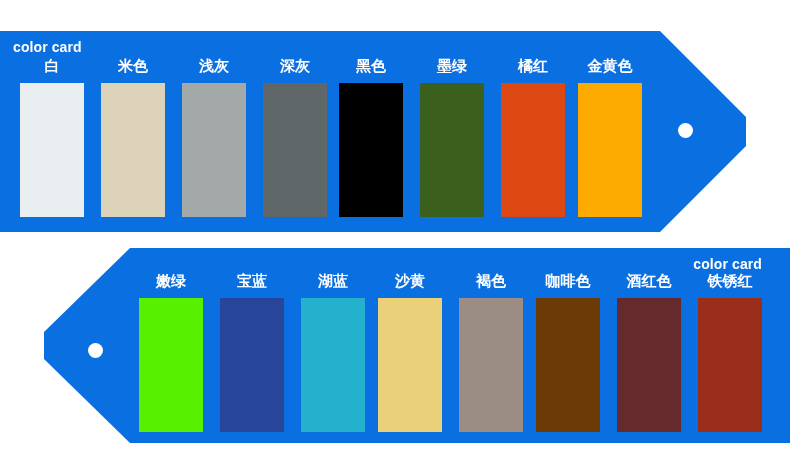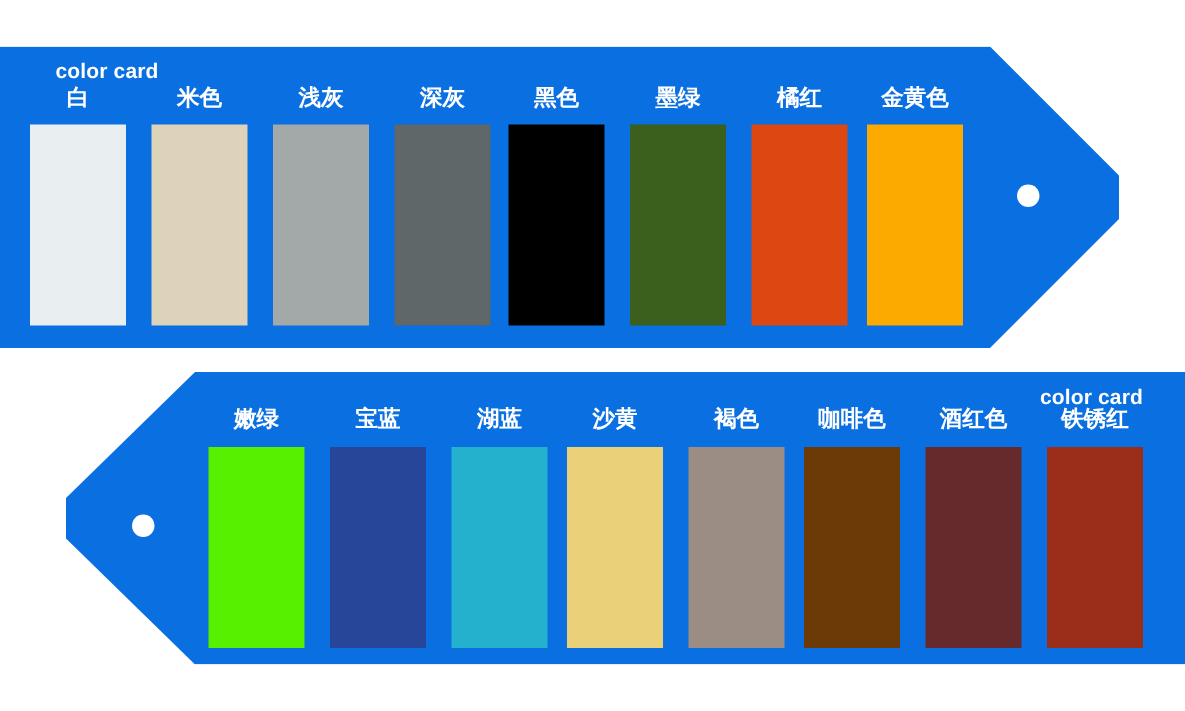--- a/index.html
+++ b/index.html
@@ -74,21 +74,20 @@
 
   
   .brand {
     position: absolute;
     color: #ffffff;
     font-size: 14px;
     font-weight: bold;
     letter-spacing: 0.1px;
     white-space: nowrap;
     line-height: 1;
-    margin-left: 24px;
   }
   .brand-row1 { left: 13px;  top: 9px; }
   .brand-row2 { right: 28px; top: 9px; }
 
   
   .swatches {
     position: absolute;
     top: 0;
     height: 100%;
   }
@@ -109,21 +108,21 @@
     line-height: 1;
     white-space: nowrap;
   }
   .swatch-chip {
     position: absolute;
     top: 52px;
     left: 0;
     width: 64px;
     height: 134px;
   }
-  .tag-row2 .swatch-label { top: 25px; font-family: Liberation Serif, serif; }
+  .tag-row2 .swatch-label { top: 25px; }
   .tag-row2 .swatch-chip  { top: 50px; }
 </style>
 </head>
 <body>
 
 <div class="board">
 
   <div class="tag tag-row1">
     <div class="tag-shape"></div>
     <div class="hole hole-row1"></div>

